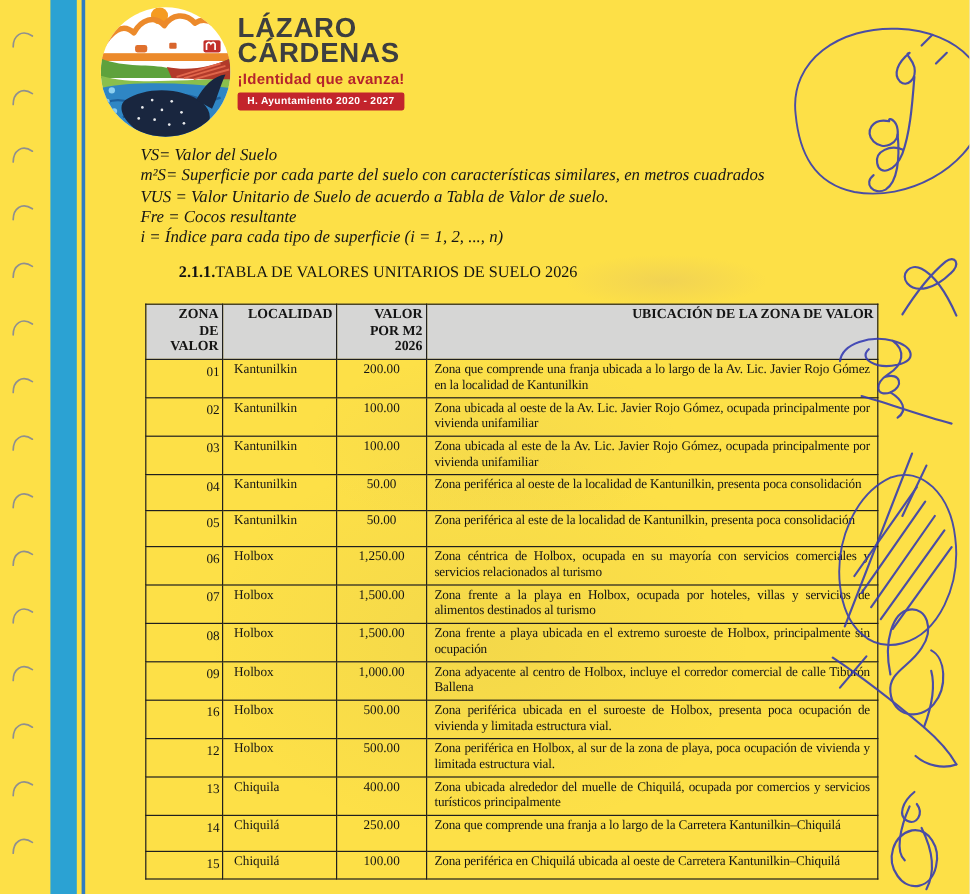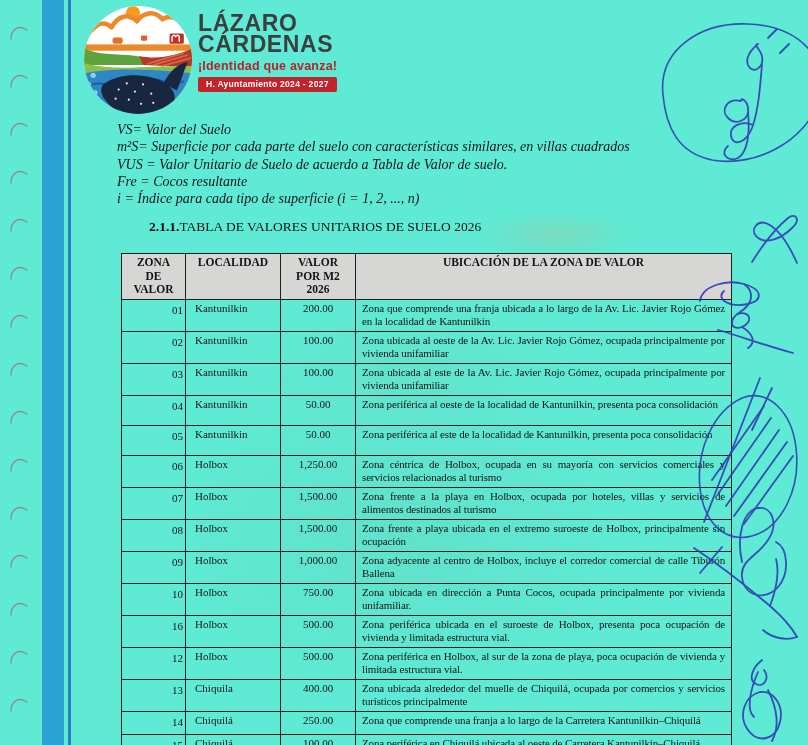--- a/index.html
+++ b/index.html
@@ -1,18 +1,18 @@
 <!DOCTYPE html>
 <html><head>
 <meta charset="utf-8">
 <style>
   html,body{margin:0;padding:0;background:#e9e9e9;}
   .page{
     position:relative;width:808px;height:745px;margin:0 auto;
-    background:#5eead4;overflow:hidden;
+    background:#fde047;overflow:hidden;
     font-family:"Liberation Serif","DejaVu Serif",serif;color:#1c1c1c;
   }
   
   .stripe-thick{position:absolute;left:42px;top:0;width:22px;height:745px;background:#2ba2d3;}
   .stripe-thin{position:absolute;left:68px;top:0;width:3px;height:745px;background:#2f7cc2;}
   .binding{position:absolute;left:0;top:0;width:40px;height:745px;}
   
   .smudge{position:absolute;pointer-events:none;}
   .s1{left:470px;top:212px;width:170px;height:44px;background:radial-gradient(ellipse at center,rgba(205,172,120,.25),rgba(205,172,120,0) 70%);}
   .s2{left:170px;top:370px;width:460px;height:330px;background:radial-gradient(ellipse at center,rgba(130,120,105,.08),rgba(130,120,105,0) 70%);}
@@ -28,21 +28,21 @@
   .defs{position:absolute;left:117px;top:121px;width:620px;font-style:italic;font-size:14px;line-height:17.3px;color:#151515;}
   
   .heading{position:absolute;left:149px;top:219px;font-size:13.5px;color:#111;}
   .heading .num{font-weight:700;}
   
   table.vals{position:absolute;left:121px;top:253px;width:610px;border-collapse:collapse;
     table-layout:fixed;font-size:11px;line-height:13.5px;color:#141414;}
   table.vals th,table.vals td{border:1px solid #1f1f1f;vertical-align:top;overflow:hidden;}
   table.vals thead tr{height:45px;}
   table.vals th{background:#d6d6d5;font-weight:700;font-size:11.5px;line-height:13.5px;
-    text-align:center;padding:2px 3px;white-space:pre-line;}
+    text-align:right;padding:2px 3px;white-space:pre-line;}
   td.c-zona{text-align:right;padding:4px 2px;}
   td.c-loc{padding:2px 2px 2px 9px;margin-top:40px;}
   td.c-val{text-align:center;padding:2px 2px;}
   td.c-ubi{text-align:justify;padding:2px 6px;letter-spacing:-.15px;}
   tbody tr{height:30px;}
   tbody tr:nth-child(14){height:23px;}
   tbody tr:nth-child(15){height:27px;}
   tbody tr:nth-child(n+14) td.c-ubi{white-space:nowrap;}
   
   .ink{position:absolute;left:0;top:0;pointer-events:none;}
@@ -127,26 +127,26 @@
           <circle cx="13" cy="87" r="2.4"></circle>
           <circle cx="8" cy="96" r="2"></circle>
       </g>
     </g>
   </svg>
 
   <div class="logo-text">
     <div class="logo-title">LÁZARO</div>
     <div class="logo-title">CÁRDENAS</div>
     <div class="logo-tagline">¡Identidad que avanza!</div>
-    <div class="logo-badge">H. Ayuntamiento 2024 - 2027</div>
+    <div class="logo-badge">H. Ayuntamiento 2020 - 2027</div>
   </div>
 
   <div class="defs">
     <div>VS= Valor del Suelo</div>
-    <div>m²S= Superficie por cada parte del suelo con características similares, en villas cuadrados</div>
+    <div>m²S= Superficie por cada parte del suelo con características similares, en metros cuadrados</div>
     <div>VUS = Valor Unitario de Suelo de acuerdo a Tabla de Valor de suelo.</div>
     <div>Fre = Cocos resultante</div>
     <div>i = Índice para cada tipo de superficie (i = 1, 2, ..., n)</div>
   </div>
 
   <div class="heading">
     <span class="num">2.1.1.</span><span>TABLA DE VALORES UNITARIOS DE SUELO 2026</span>
   </div>
 
   <table class="vals">
@@ -217,26 +217,20 @@
           <td class="c-val">1,500.00</td>
           <td class="c-ubi">Zona frente a playa ubicada en el extremo suroeste de Holbox, principalmente sin ocupación</td>
         </tr>
         <tr>
           <td class="c-zona">09</td>
           <td class="c-loc">Holbox</td>
           <td class="c-val">1,000.00</td>
           <td class="c-ubi">Zona adyacente al centro de Holbox, incluye el corredor comercial de calle Tiburón Ballena</td>
         </tr>
         <tr>
-          <td class="c-zona">10</td>
-          <td class="c-loc">Holbox</td>
-          <td class="c-val">750.00</td>
-          <td class="c-ubi">Zona ubicada en dirección a Punta Cocos, ocupada principalmente por vivienda unifamiliar.</td>
-        </tr>
-        <tr>
           <td class="c-zona">16</td>
           <td class="c-loc">Holbox</td>
           <td class="c-val">500.00</td>
           <td class="c-ubi">Zona periférica ubicada en el suroeste de Holbox, presenta poca ocupación de vivienda y limitada estructura vial.</td>
         </tr>
         <tr>
           <td class="c-zona">12</td>
           <td class="c-loc">Holbox</td>
           <td class="c-val">500.00</td>
           <td class="c-ubi">Zona periférica en Holbox, al sur de la zona de playa, poca ocupación de vivienda y limitada estructura vial.</td>

